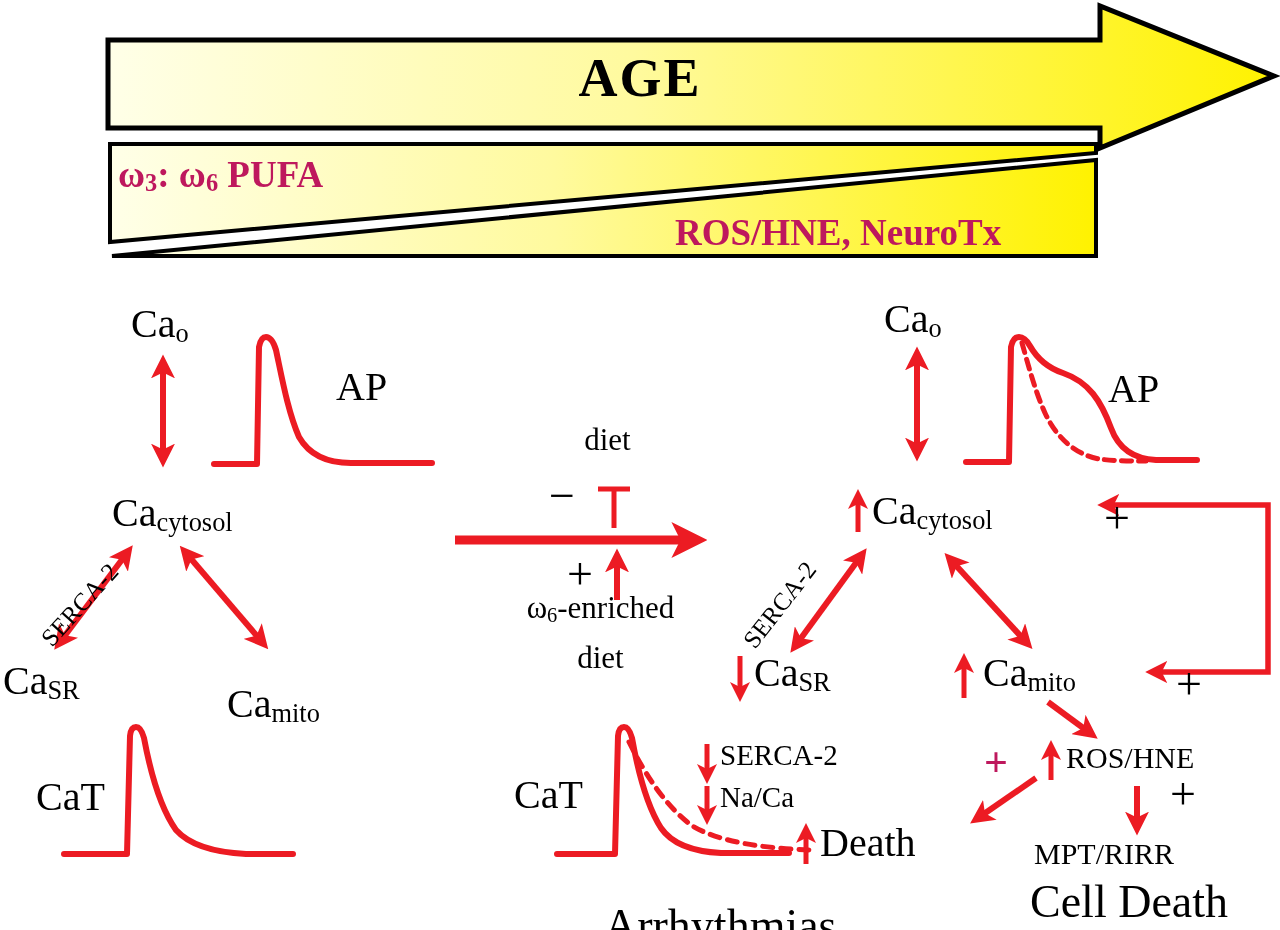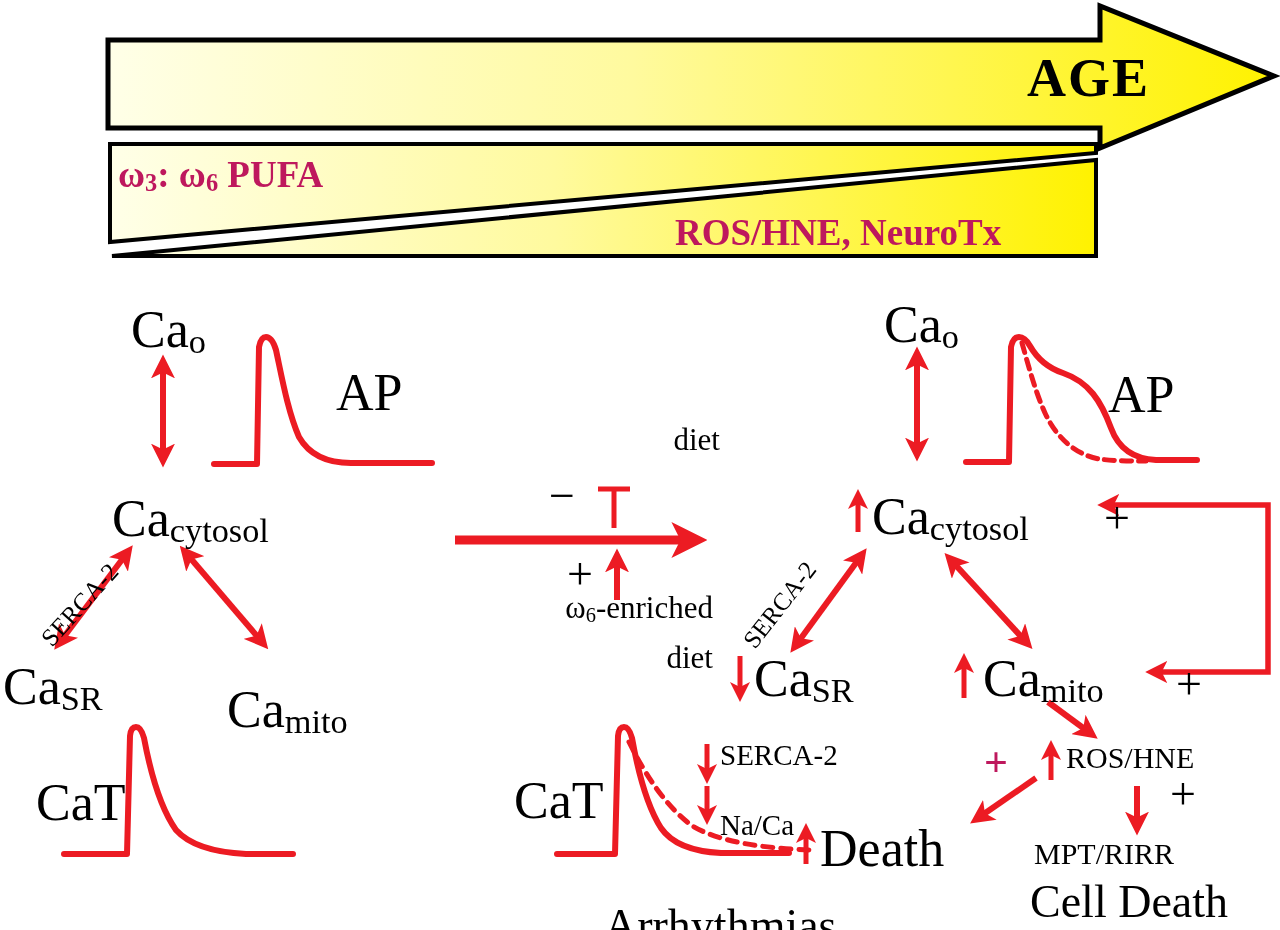--- a/index.html
+++ b/index.html
@@ -3,22 +3,22 @@
 <meta charset="utf-8">
 <style>
   * { margin:0; padding:0; box-sizing:border-box; }
   html,body { width:1280px; height:930px; background:#ffffff; overflow:hidden;
               font-family:"Liberation Serif", serif; }
   .stage { position:absolute; left:0; top:0; width:1280px; height:930px; }
   svg.layer { position:absolute; left:0; top:0; width:1280px; height:930px; }
   .t { position:absolute; color:#000; white-space:nowrap; line-height:1.05; }
   .red { color:#be185d; }
   .bold { font-weight:bold; }
-  .ctr { text-align:right; }
-  .big  { font-size:52px; }
+  .ctr { text-align:center; }
+  .big  { font-size:40px; }
   .med  { font-size:30px; }
   .diet { font-size:31px; }
   .small{ font-size:29px; }
   .huge { font-size:46px; }
   .sign { font-size:46px; }
   .serca{ font-size:25px; }
   sub { font-size:.66em; vertical-align:baseline; position:relative; top:.18em; }
   .rot { transform-origin:center center; text-align:center; }
 </style>
 </head>
@@ -134,18 +134,18 @@
   <div class="t sign" style="left:1104px; top:494px;">+</div>
   <div class="t sign" style="left:1176px; top:660px;">+</div>
   <div class="t med" style="left:1066px; top:742px;">ROS/HNE</div>
   <div class="t red bold" style="left:984px; top:740px; font-size:42px;">+</div>
   <div class="t sign" style="left:1170px; top:770px;">+</div>
   <div class="t med" style="left:1034px; top:838px;">MPT/RIRR</div>
   <div class="t big" style="left:820px; top:822px;">Death</div>
 
   <div class="t big" style="left:514px; top:774px;">CaT</div>
   <div class="t small" style="left:720px; top:740px;">SERCA-2</div>
-  <div class="t small" style="left:720px; top:782px;margin-top:28px;">Na/Ca</div>
+  <div class="t small" style="left:720px; top:782px;">Na/Ca</div>
 
   <div class="t huge" style="left:604px; top:902px;">Arrhythmias</div>
   <div class="t huge" style="left:1030px; top:878px;">Cell Death</div>
 
 </div>
 
 </body></html>

